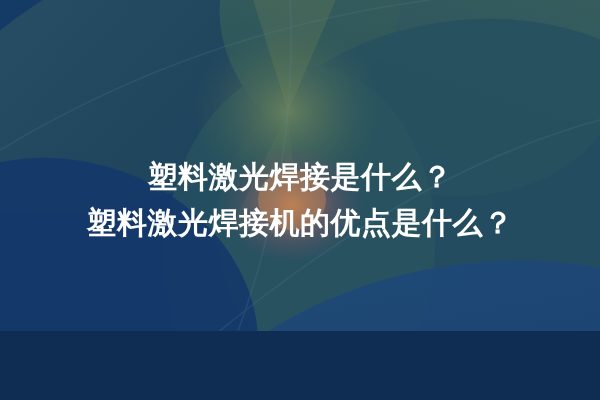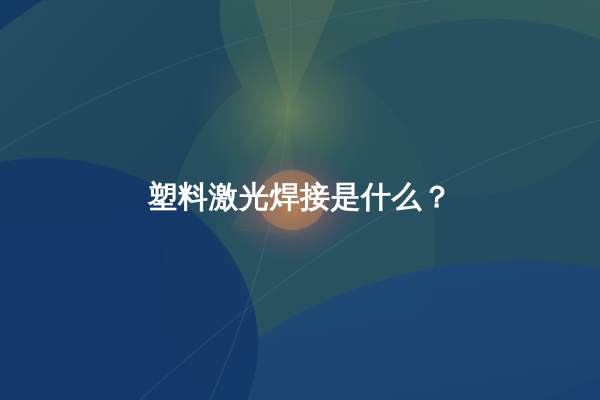--- a/index.html
+++ b/index.html
@@ -7,21 +7,21 @@
     margin: 0;
     padding: 0;
     background: #0f2d52;
   }
   body {
     font-family: "DejaVu Sans", "Liberation Sans", sans-serif;
   }
   #stage {
     position: relative;
     width: 600px;
-    height: 400px;
+    height: 331px;
     overflow: hidden;
     background: #143a66;
   }
   #bg-art {
     position: absolute;
     inset: 0;
     width: 600px;
     height: 400px;
     display: block;
   }
@@ -126,15 +126,16 @@
 
     <g opacity="0.18">
       <path d="M 0 150 Q 200 30 430 0" stroke="#5d8aa8" stroke-width="1.5" fill="none"></path>
       <path d="M 290 0 Q 300 200 210 400" stroke="#5d8aa8" stroke-width="1.5" fill="none"></path>
       <path d="M 600 120 Q 380 180 140 400" stroke="#5d8aa8" stroke-width="1.5" fill="none"></path>
     </g>
   </svg>
 
   <div id="text-layer">
     <div class="headline headline-1">塑料激光焊接是什么？</div>
+    <div class="headline headline-2">塑料激光焊接机的优点是什么？</div>
   </div>
 
 </div>
 
 </body></html>

